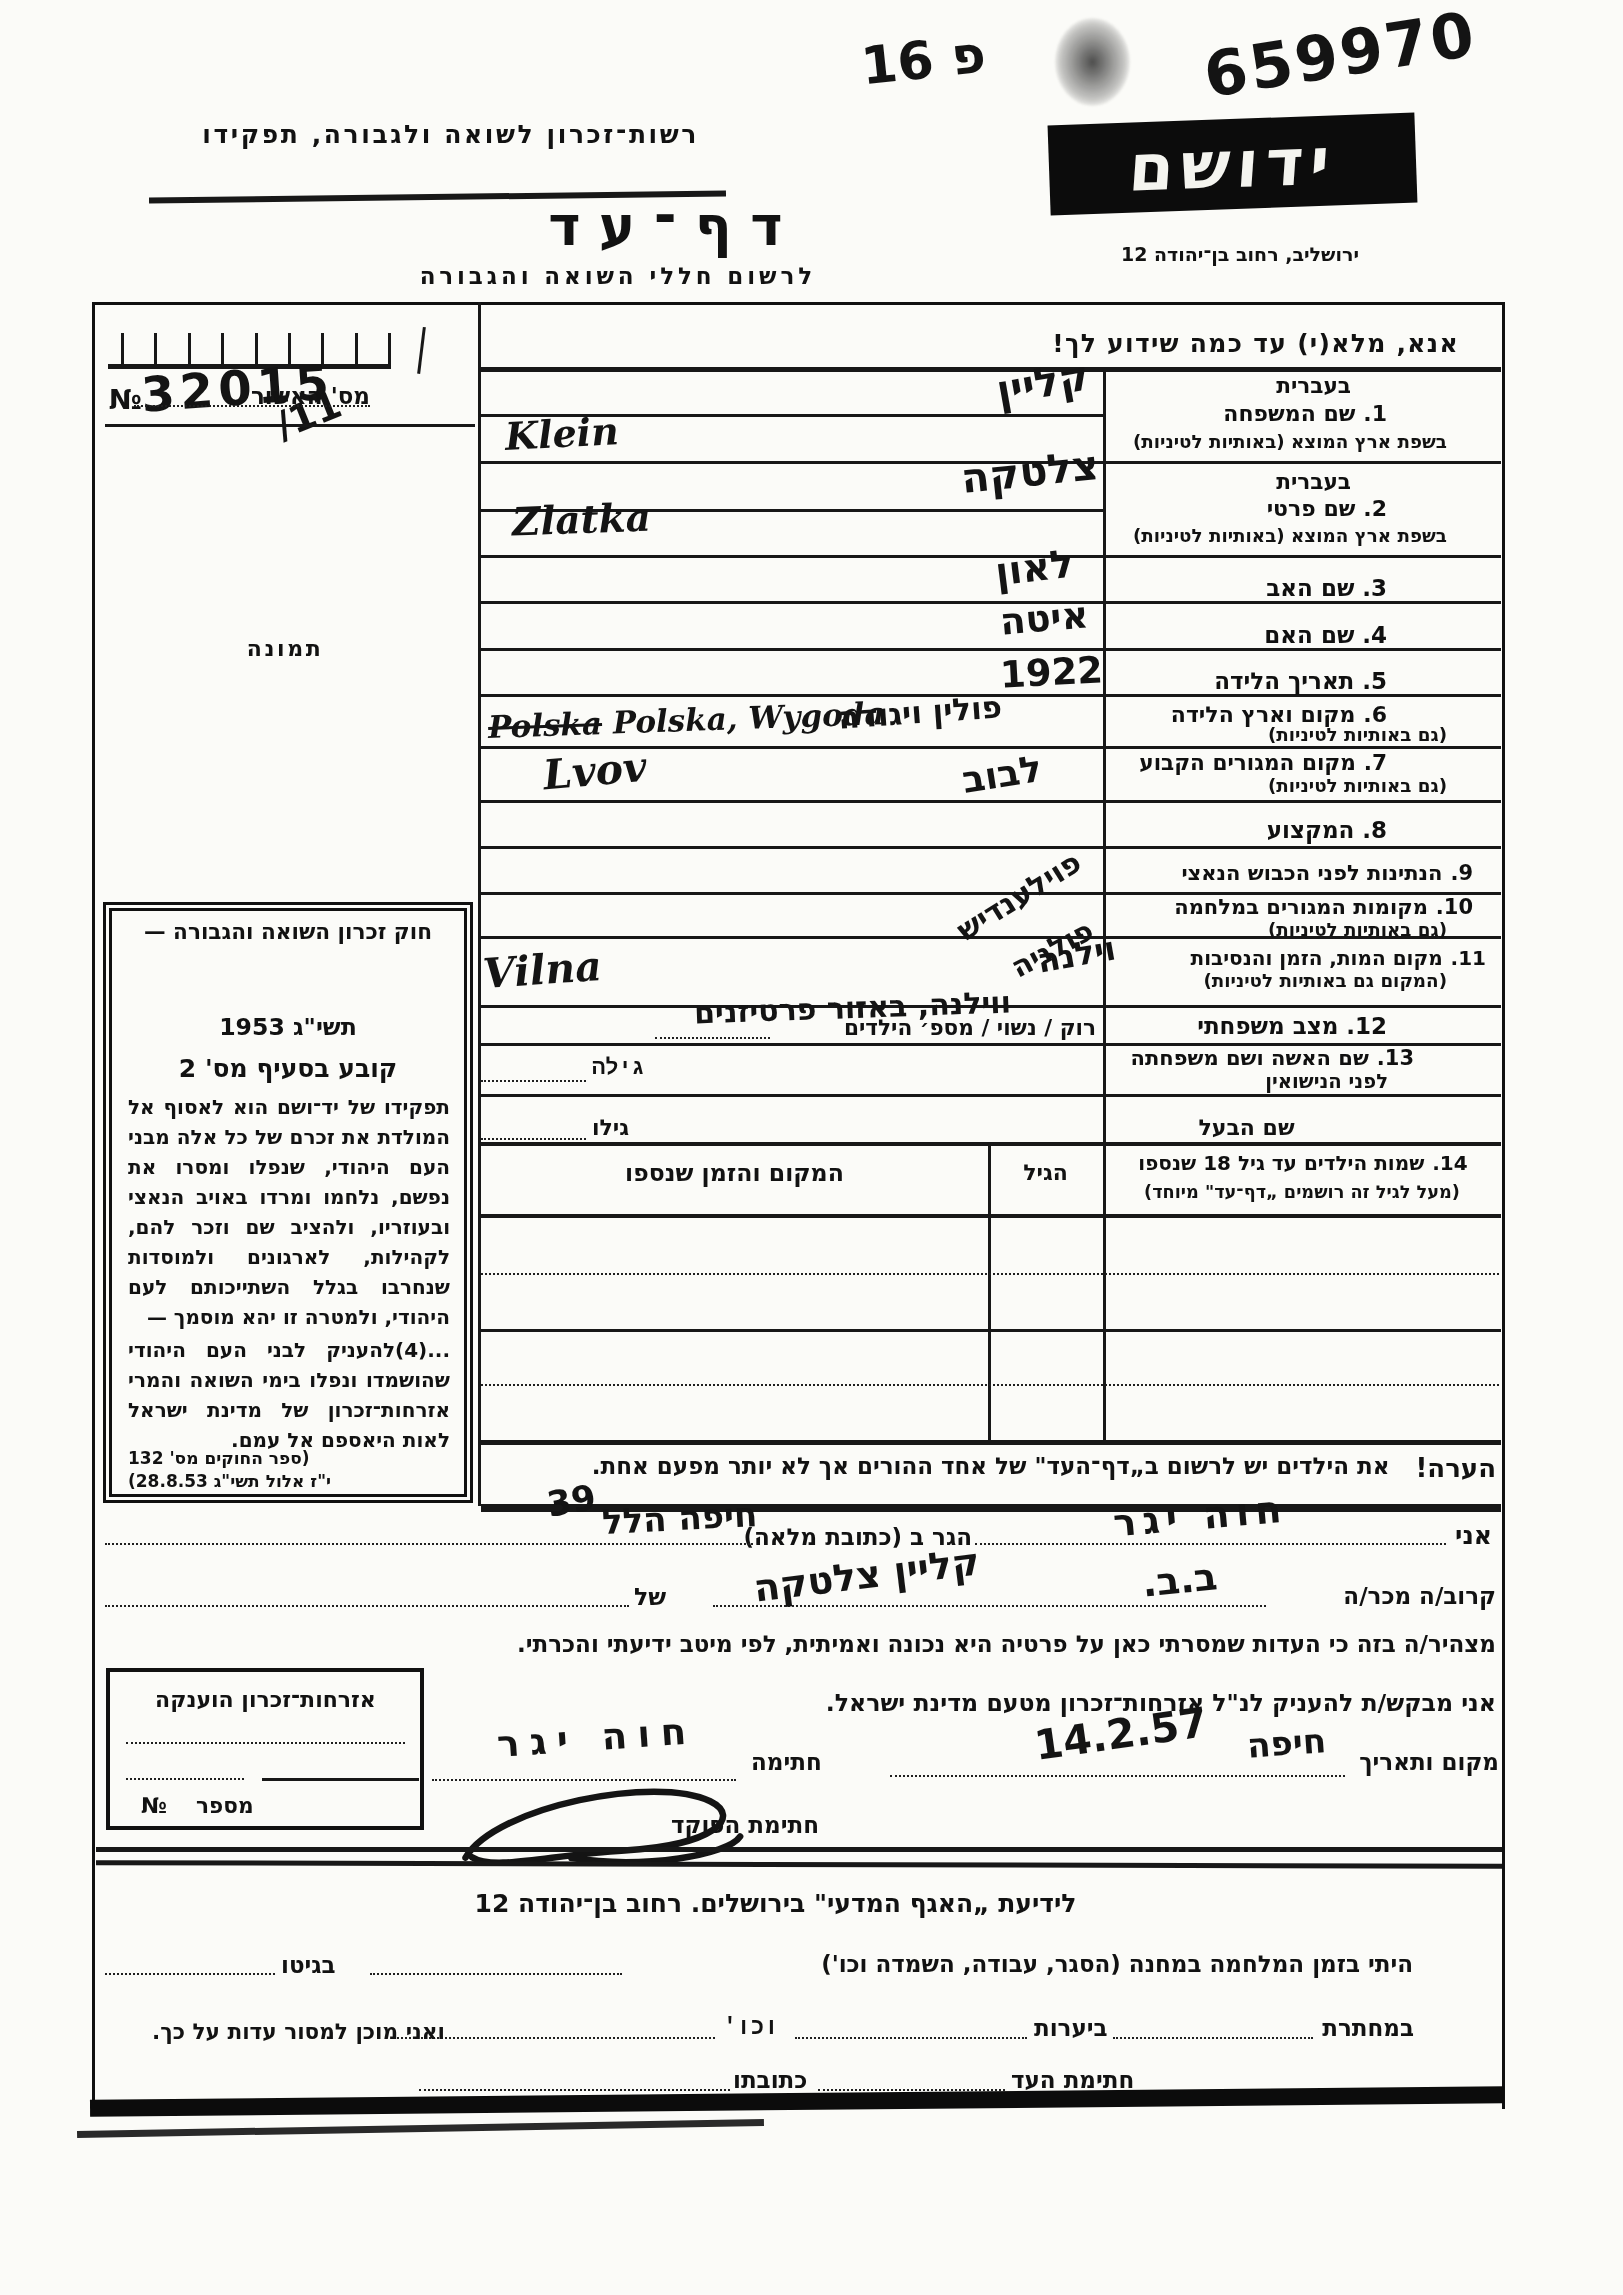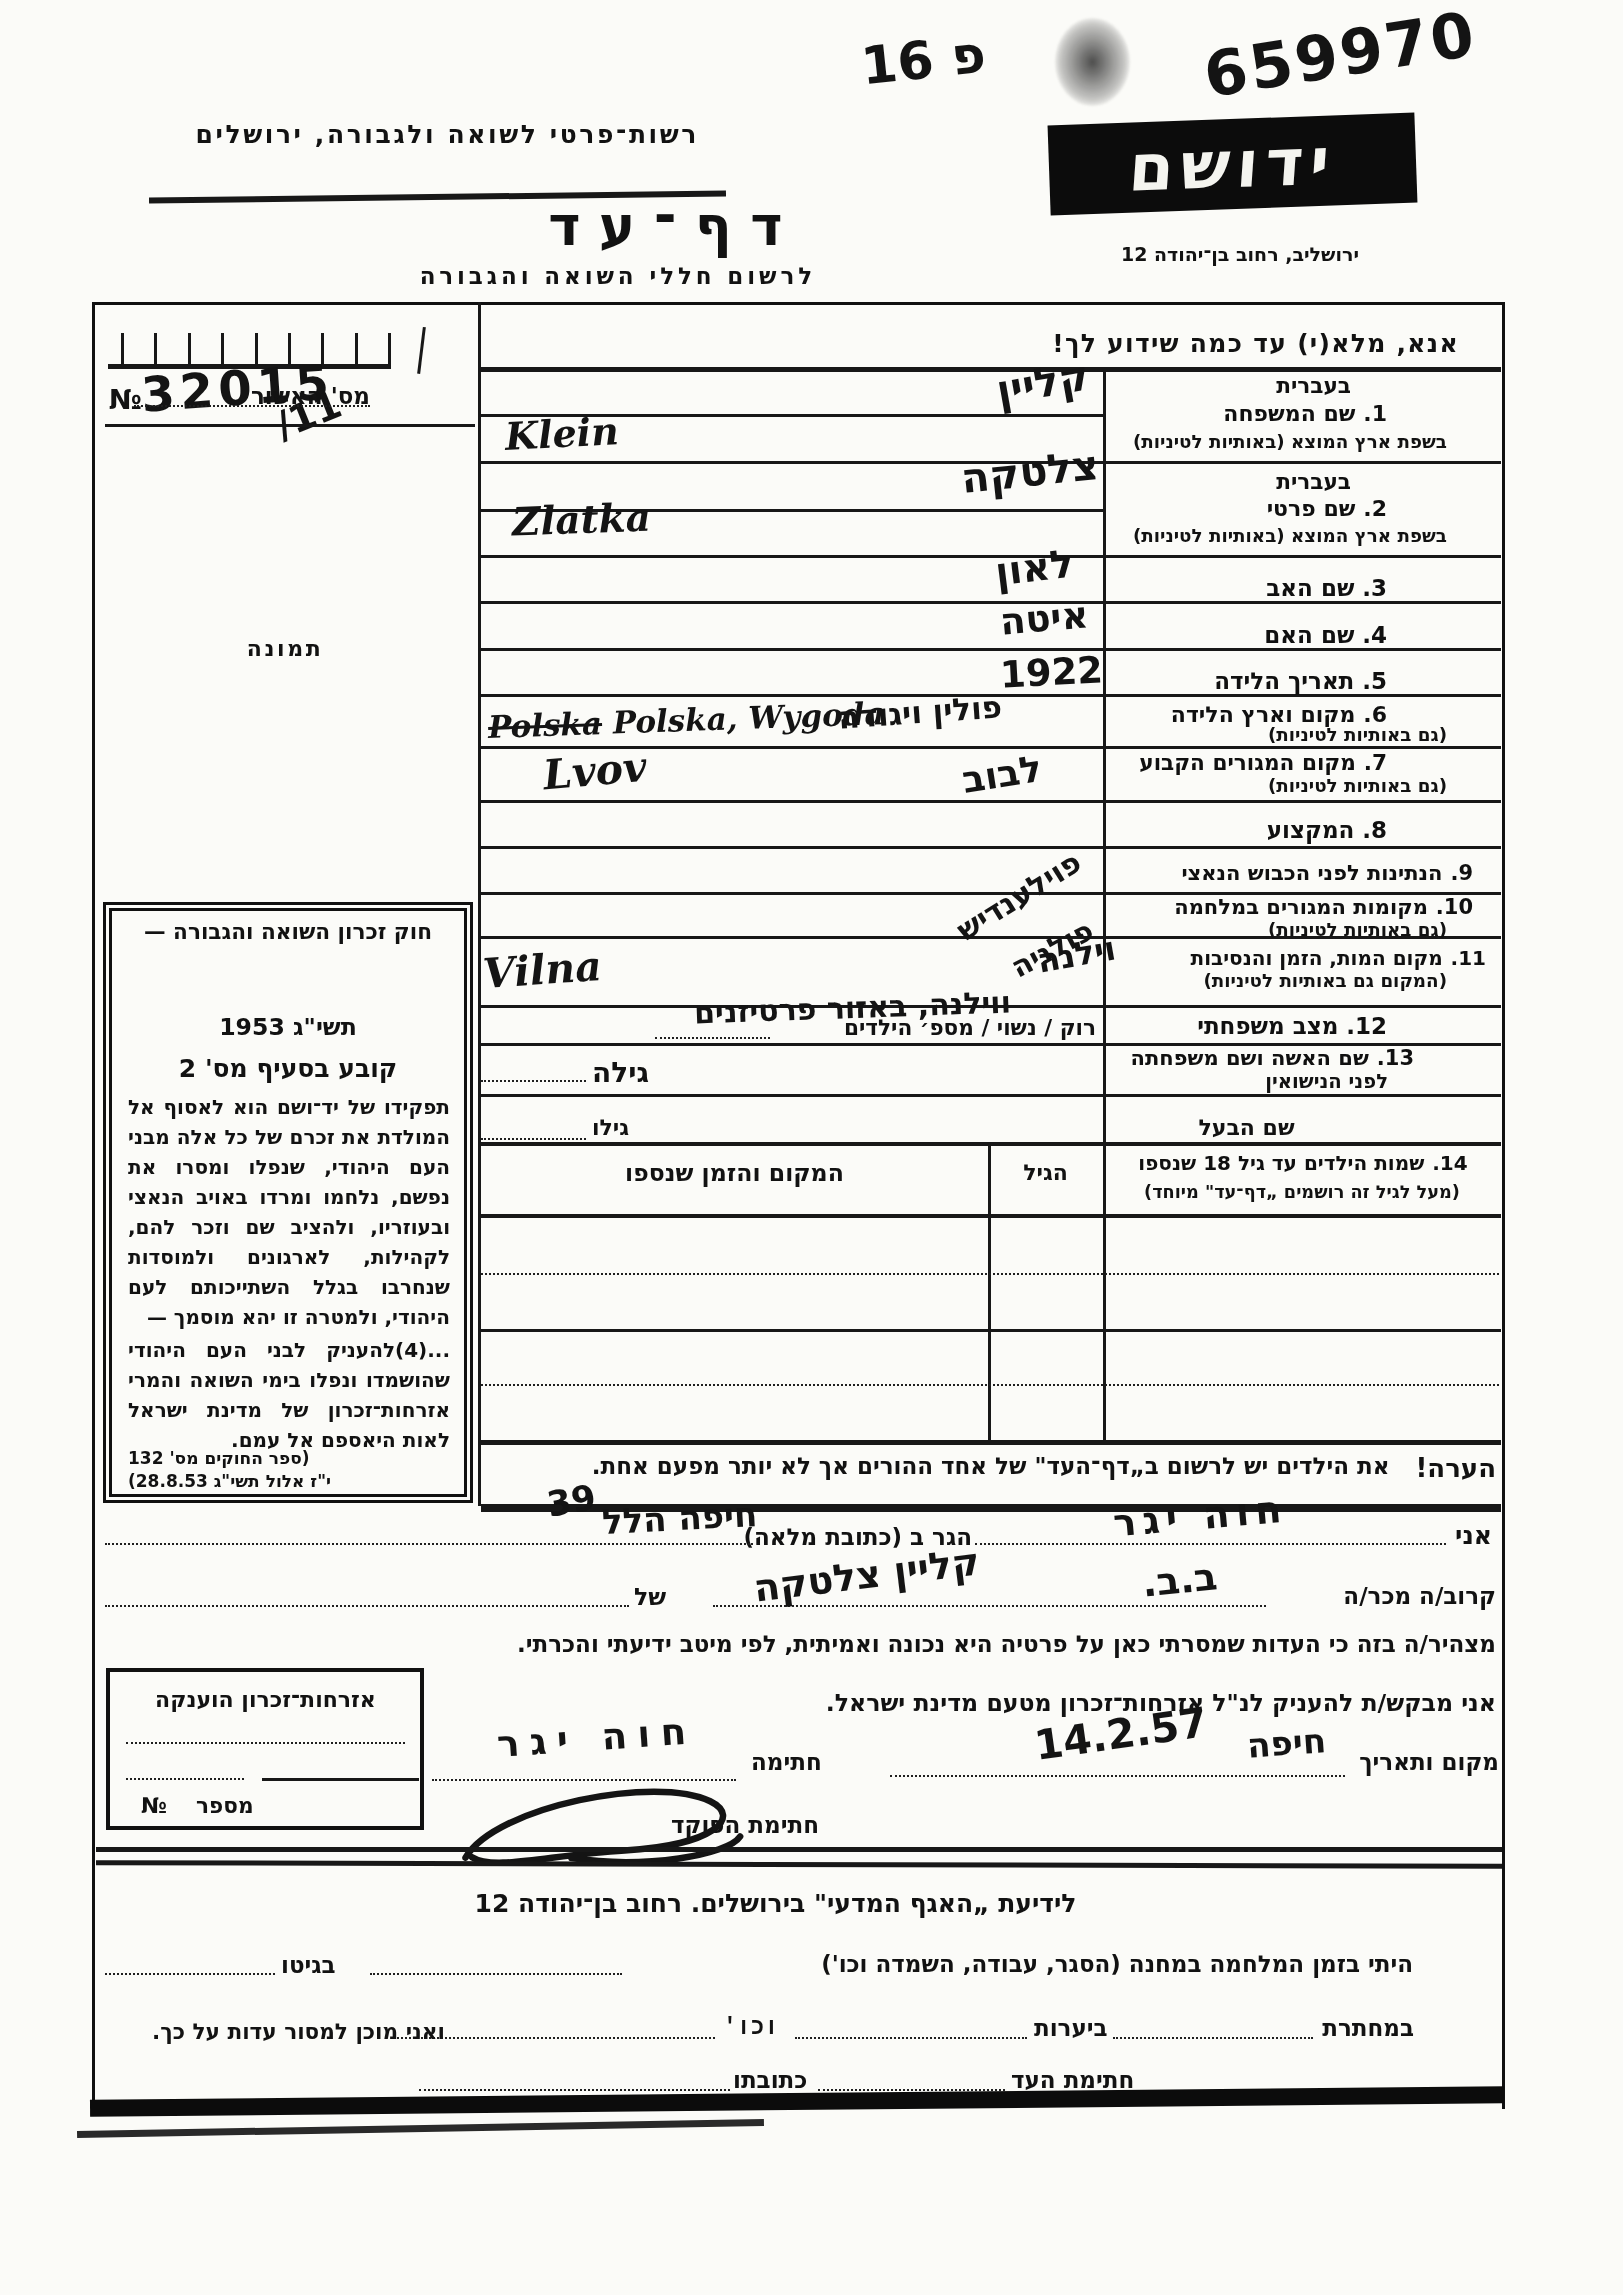--- a/index.html
+++ b/index.html
@@ -26,21 +26,21 @@
 </style>
 </head>
 <body>
 
 <div class="page">
 
   <div class="hw t" style="left:861px;top:29.5px;font-size:52px;transform:rotate(-6deg);">16 פ</div>
   <div class="smudge" style="left:1055px;top:18.3px;width:75px;height:88px;"></div>
   <div class="hw t" style="left:1203px;top:18.3px;font-size:62px;transform:rotate(-9deg);letter-spacing:2.6px;">659970</div>
 
-  <div class="t rtl b ctr" style="left:208px;top:120px;width:491px;font-size:25px;letter-spacing:2.6px;">רשות־פרטי לשואה ולגבורה, ירושלים</div>
+  <div class="t rtl b ctr" style="left:208px;top:120px;width:491px;font-size:25px;letter-spacing:2.6px;">רשות־זכרון לשואה ולגבורה, תפקידו</div>
   <div class="rl" style="left:149px;top:194px;width:577px;height:5.9px;transform:rotate(-0.7deg);"></div>
   <div class="t rtl b ctr" style="left:501px;top:194px;width:347px;font-size:55px;letter-spacing:18.3px;">דף־עד</div>
   <div class="t rtl b ctr" style="left:391px;top:263px;width:425px;font-size:23px;letter-spacing:3.9px;text-align:right;">לרשום חללי השואה והגבורה</div>
 
   <div class="box" style="left:1049px;top:119px;width:367px;height:90px;background:#0c0c0c;transform:rotate(-2deg);
               display:flex;align-items:center;justify-content:center;">
     <span class="rtl" style="color:#f4f4ef;font-size:65px;font-weight:800;letter-spacing:6.5px;transform:skewX(-6deg);">ידושם</span>
   </div>
   <div class="t rtl b ctr" style="left:1070px;top:243px;width:340px;font-size:19px;">ירושליב, רחוב בן־יהודה 12</div>
 
@@ -166,21 +166,21 @@
   <div class="flabel" style="left:1106px;top:1046px;width:308px;font-size:21px;">
     <span>13.</span>
     <span>שם האשה ושם משפחתה</span>
   </div>
   <div class="t rtl b right" style="left:1107px;top:1070px;width:281px;font-size:19.6px;">לפני הנישואין</div>
   <div class="t rtl b ctr" style="left:1106px;top:1115px;width:281px;font-size:22px;">שם הבעל</div>
 
   <div class="t rtl b right" style="left:772px;top:1015px;width:324px;font-size:21.6px;">רוק / נשוי / מספ׳ הילדים</div>
   <div class="dot" style="left:655px;top:1037px;width:115px;"></div>
 
-  <div class="t rtl b" style="left:592px;top:1056px;font-size:28px;">גילה</div>
+  <div class="t rtl b" style="left:592px;top:1056px;font-size:22px;font-family:Liberation Mono, monospace;">גילה</div>
   <div class="dot" style="left:481px;top:1080px;width:105px;"></div>
   <div class="t rtl b" style="left:592px;top:1115px;font-size:22px;">גילו</div>
   <div class="dot" style="left:481px;top:1138px;width:105px;"></div>
 
   <div class="vr" style="left:988px;top:1142px;height:301px;"></div>
   <div class="vr" style="left:1103px;top:1142px;height:301px;"></div>
   <div class="flabel" style="left:1113px;top:1151px;width:380px;justify-content:center;font-size:20px;">
     <span>14.</span>
     <span>שמות הילדים עד גיל 18 שנספו</span>
   </div>

